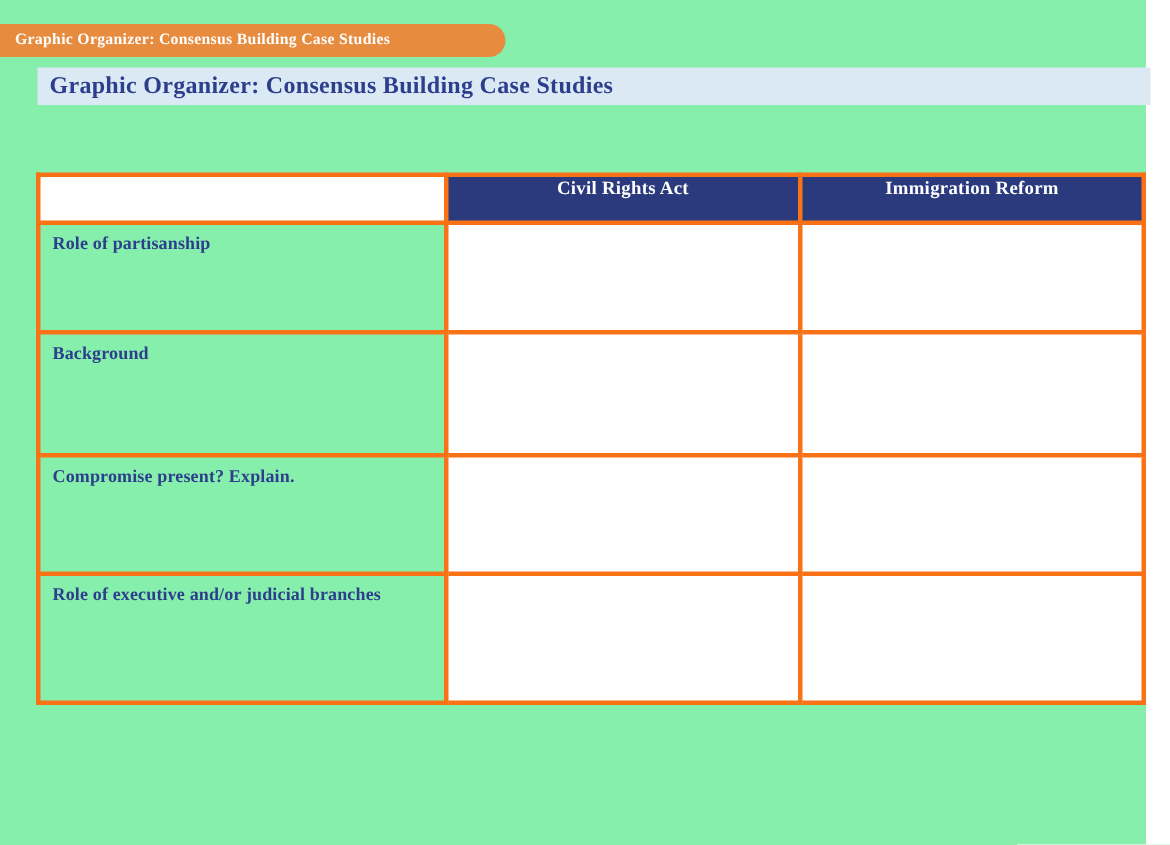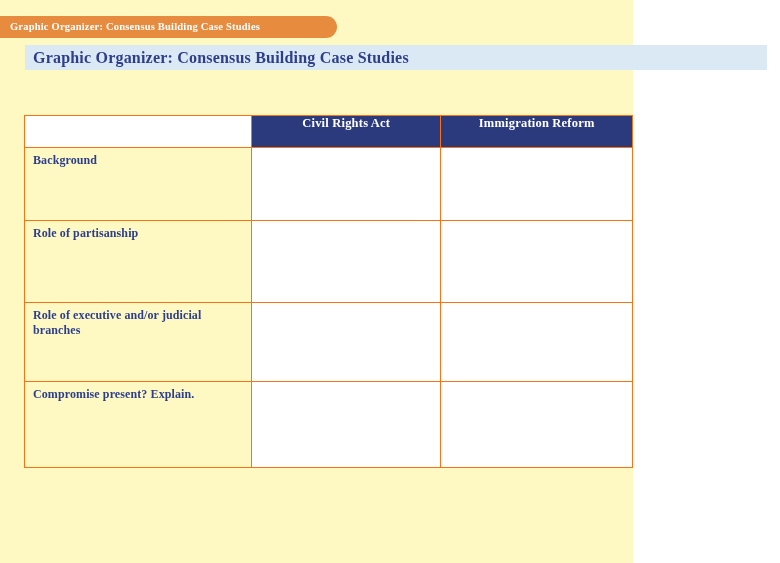--- a/index.html
+++ b/index.html
@@ -3,21 +3,21 @@
 <meta charset="utf-8">
 <style>
   * { margin: 0; padding: 0; box-sizing: border-box; }
   html, body { background: #ffffff; }
   body {
     width: 780px; height: 563px;
     font-family: "Liberation Serif", "DejaVu Serif", serif;
     position: relative;
     overflow: hidden;
   }
-  .page { position: absolute; top: 0; left: 0; width: 633px; height: 563px; background: #fef9c3; }
+  .page { position: absolute; top: 0; left: 0; width: 764px; height: 563px; background: #86efac; }
 
   
   .banner {
     position: absolute; top: 16px; left: 0; width: 337px; height: 22px;
     background: #e78b3e;
     border-radius: 0 11px 11px 0;
     color: #ffffff; font-weight: bold; font-size: 10.5px;
     line-height: 22px; padding-left: 10px;
     letter-spacing: 0.2px;
     white-space: nowrap; overflow: hidden;
@@ -47,21 +47,21 @@
   table.organizer {
     position: absolute; top: 115px; left: 24px;
     border-collapse: collapse;
     table-layout: fixed;
   }
   table.organizer col.c-label { width: 274px; }
   table.organizer col.c-col1  { width: 239px; }
   table.organizer col.c-col2  { width: 231px; }
 
   table.organizer th, table.organizer td {
-    border: 1px solid #f97316;
+    border: 3px solid #f97316;
     vertical-align: top;
   }
   th.blank { border: none; background: #ffffff; }
 
   th.col-head {
     background: #2b3a7d;
     color: #ffffff;
     font-weight: bold; font-size: 12.5px;
     height: 32px;
     text-align: center; vertical-align: middle;
@@ -104,35 +104,35 @@
     </colgroup>
     <thead>
       <tr>
         <th class="blank"></th>
         <th class="col-head">Civil Rights Act</th>
         <th class="col-head">Immigration Reform</th>
       </tr>
     </thead>
     <tbody>
       <tr>
+        <th class="row-label">Role of partisanship</th>
+        <td class="fill-cell"></td>
+        <td class="fill-cell"></td>
+      </tr>
+      <tr>
         <th class="row-label">Background</th>
         <td class="fill-cell"></td>
         <td class="fill-cell"></td>
       </tr>
       <tr>
-        <th class="row-label">Role of partisanship</th>
+        <th class="row-label">Compromise present? Explain.</th>
         <td class="fill-cell"></td>
         <td class="fill-cell"></td>
       </tr>
       <tr>
         <th class="row-label">Role of executive and/or judicial branches</th>
-        <td class="fill-cell"></td>
-        <td class="fill-cell"></td>
-      </tr>
-      <tr>
-        <th class="row-label">Compromise present? Explain.</th>
         <td class="fill-cell"></td>
         <td class="fill-cell"></td>
       </tr>
     </tbody>
   </table>
 
 </div>
 
 </body></html>

